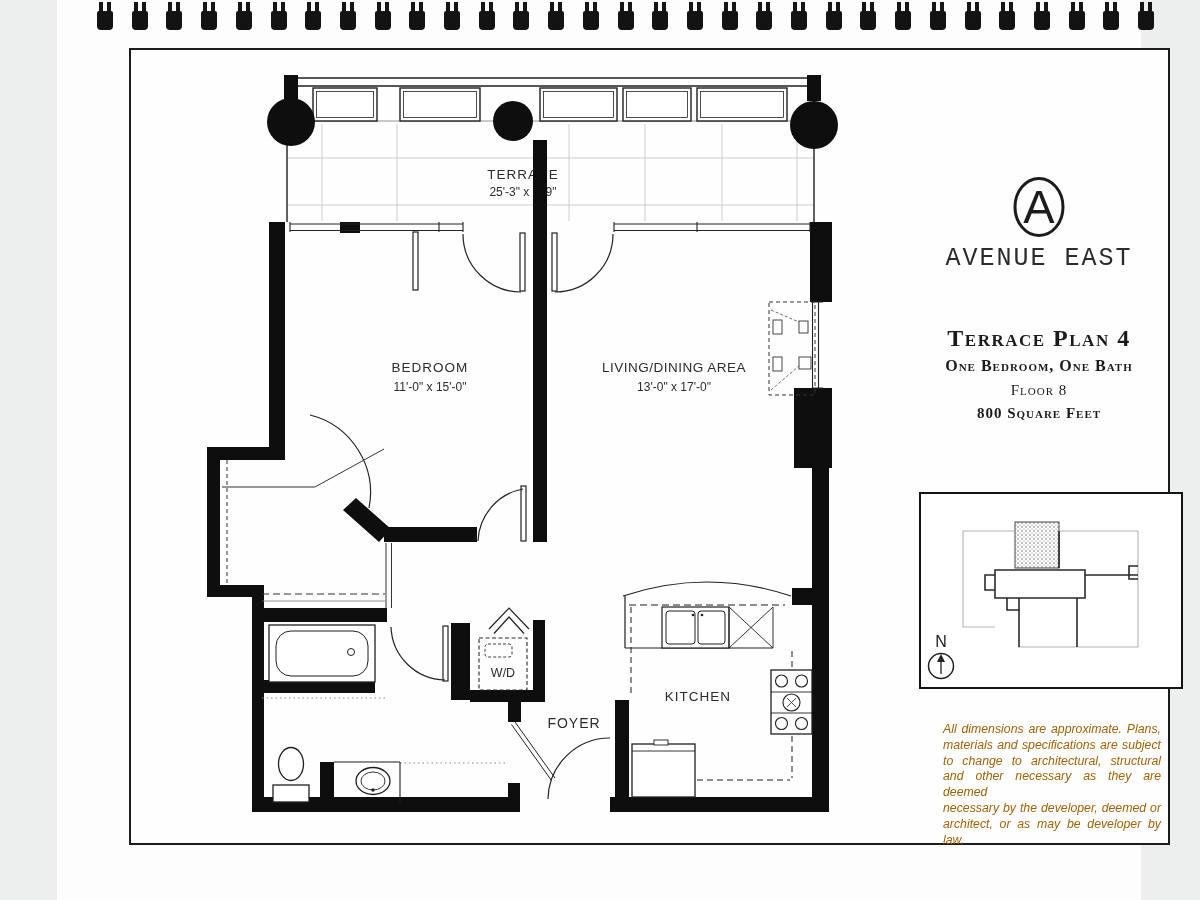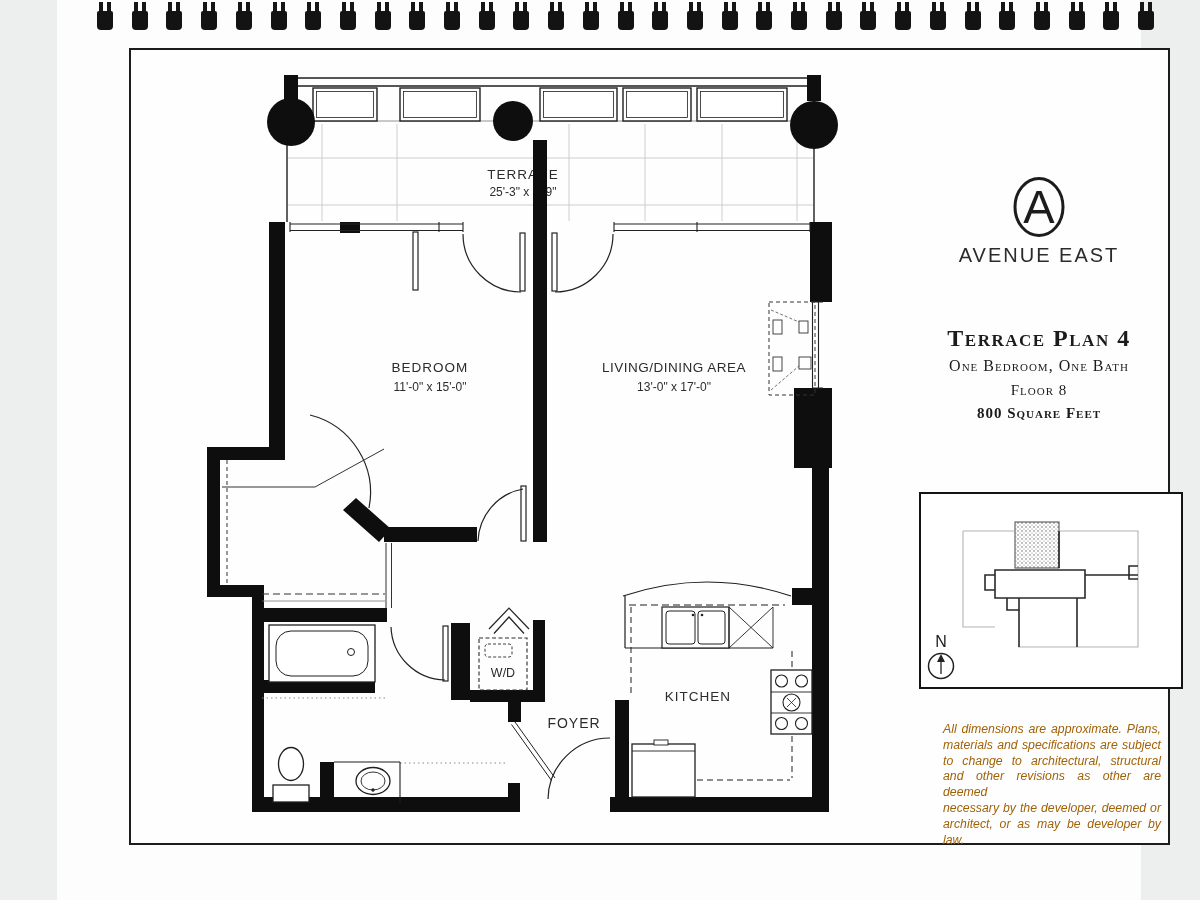--- a/index.html
+++ b/index.html
@@ -15,28 +15,28 @@
   .clip .w{position:absolute;top:0;left:2px;width:4px;height:11px;background:#161616;}
   .clip .w2{left:auto;right:2px;}
   .clip .head{position:absolute;top:9px;left:0;width:16px;height:19px;background:#131313;border-radius:2px 2px 4px 4px;}
   
   .page{position:absolute;left:72px;top:48px;width:1037px;height:793px;border:2px solid #1c1c1c;background:#fefefe;}
   .plan-svg{position:absolute;left:0;top:0;width:1200px;height:900px;}
   
   .brand{position:absolute;left:851px;top:170px;width:262px;text-align:center;color:#222;}
   .brand .logo{display:inline-block;}
   .brand .name{
-    margin-top:2px;font-family:Liberation Sans, sans-serif;font-size:20px;
+    margin-top:2px;font-family:Liberation Mono, monospace;font-size:25px;
     letter-spacing:2px;color:#2b2b2b;white-space:nowrap;
   }
   
   .titleblock{position:absolute;left:847px;top:325px;width:270px;text-align:center;color:#1b1b1b;
     font-family:"Liberation Serif", serif;font-variant:small-caps;}
   .titleblock .t1{font-size:24px;font-weight:700;letter-spacing:1.5px;font-family:Liberation Serif, serif;}
-  .titleblock .t2{font-size:16px;font-weight:400;letter-spacing:1px;margin-top:5px;}
+  .titleblock .t2{font-size:16px;font-weight:700;letter-spacing:1px;margin-top:5px;}
   .titleblock .t3{font-size:15px;font-weight:400;letter-spacing:1px;margin-top:7px;text-align:center;}
   .titleblock .t4{font-size:15px;font-weight:700;letter-spacing:1px;margin-top:6px;}
   
   .keyplan{position:absolute;left:862px;top:492px;width:260px;height:193px;background:#fff;
     border:2.5px solid #141414;}
   
   .disclaimer{position:absolute;left:886px;top:722px;width:218px;color:#a16207;
     font-style:italic;font-size:12.3px;line-height:15.8px;}
   .disclaimer .dline{text-align:justify;text-align-last:justify;}
   .disclaimer .dline.last{text-align-last:left;}
@@ -419,18 +419,18 @@
         <path d="M20,180 V164" stroke="#222" stroke-width="1.3" fill="none"></path>
         <polygon points="20,160 16,168 24,168" fill="#222"></polygon>
       </g>
     </svg>
   </div>
 
   <div class="disclaimer">
     <div class="dline">All dimensions are approximate. Plans,</div>
     <div class="dline">materials and specifications are subject</div>
     <div class="dline">to change to architectural, structural</div>
-    <div class="dline">and other revisions as other are deemed</div>
+    <div class="dline">and other necessary as they are deemed</div>
     <div class="dline">necessary by the developer, deemed or</div>
     <div class="dline last">architect, or as may be developer by law.</div>
   </div>
 
 </div>
 
 </body></html>

